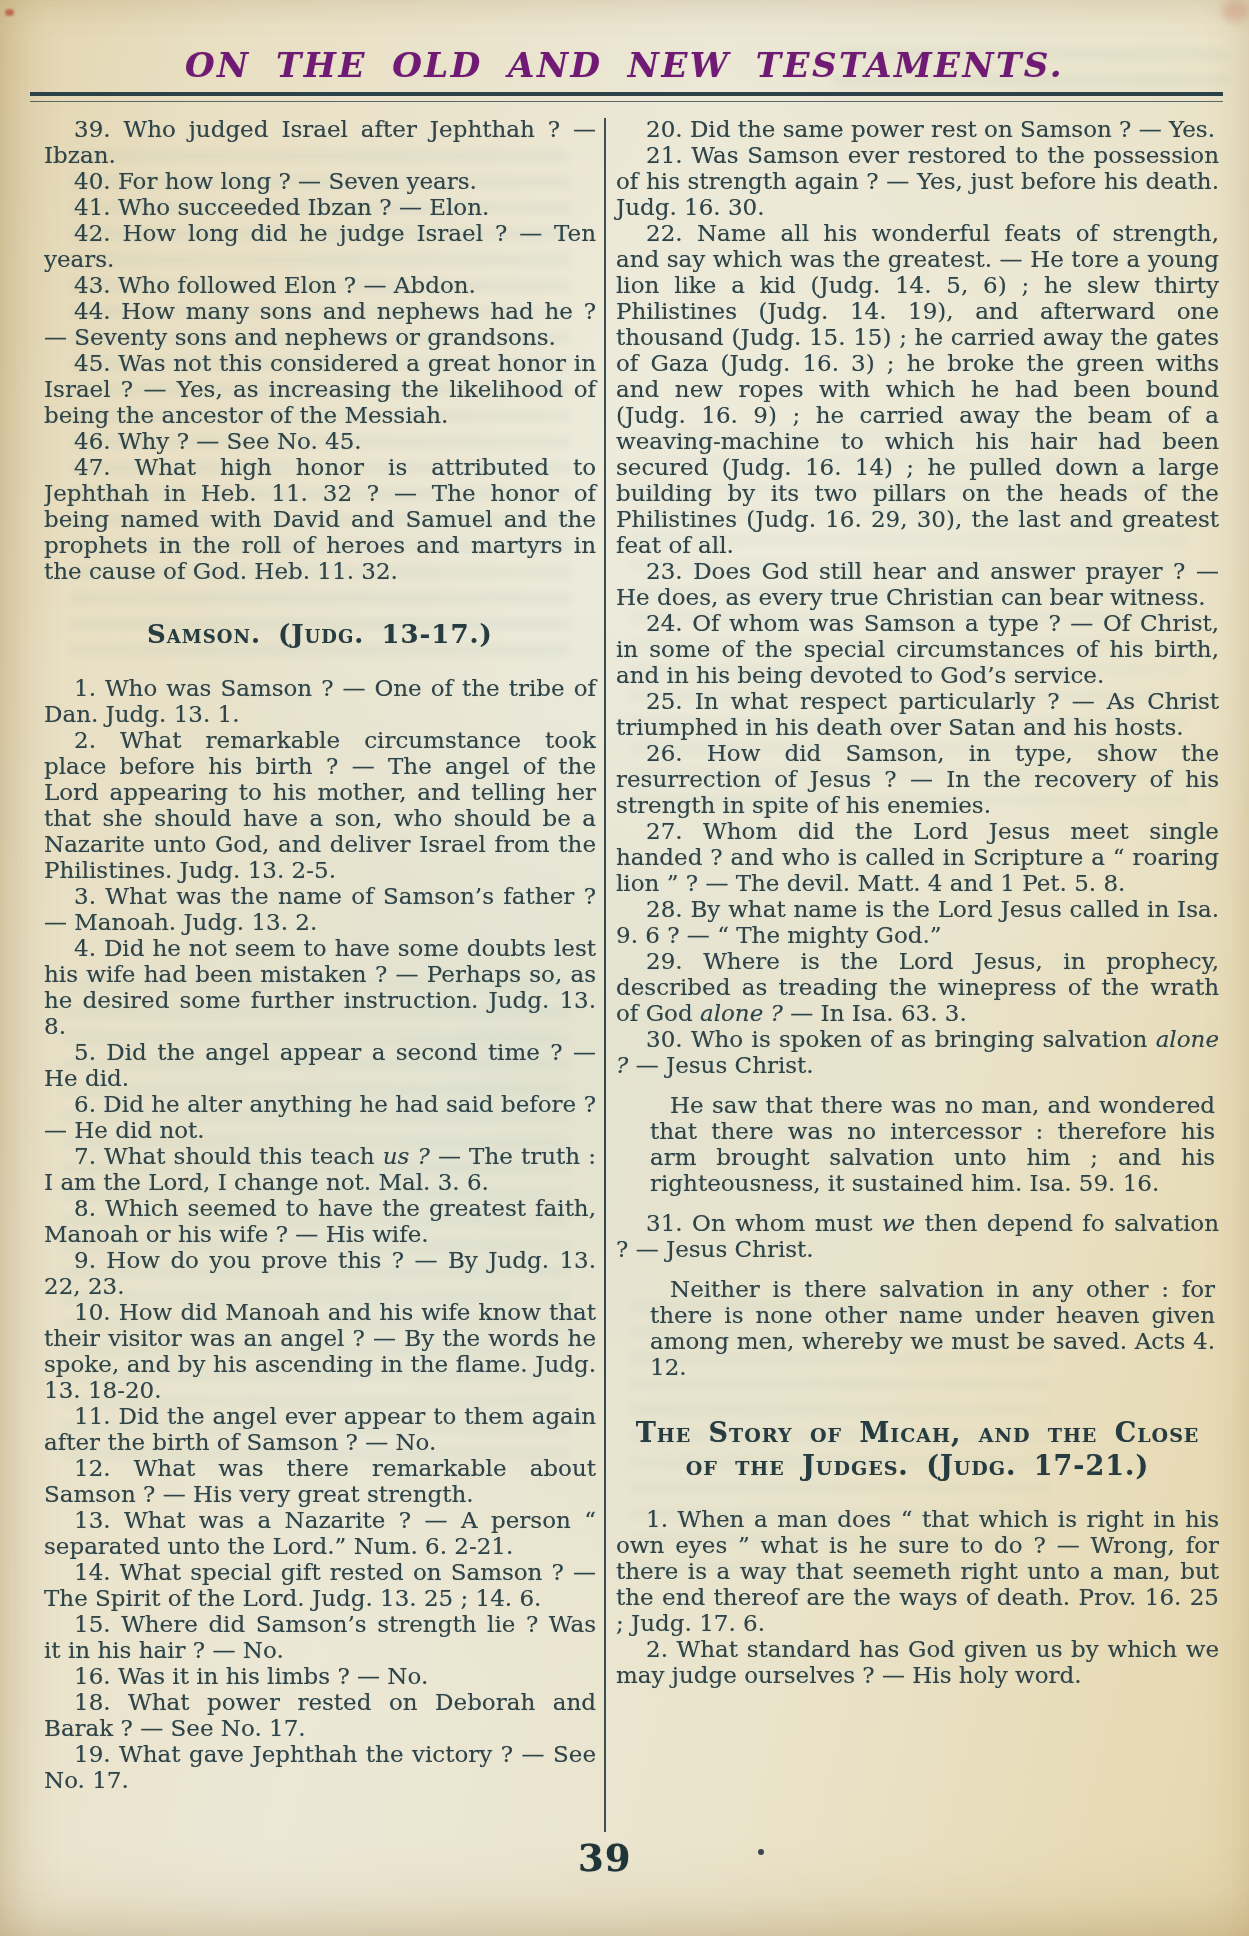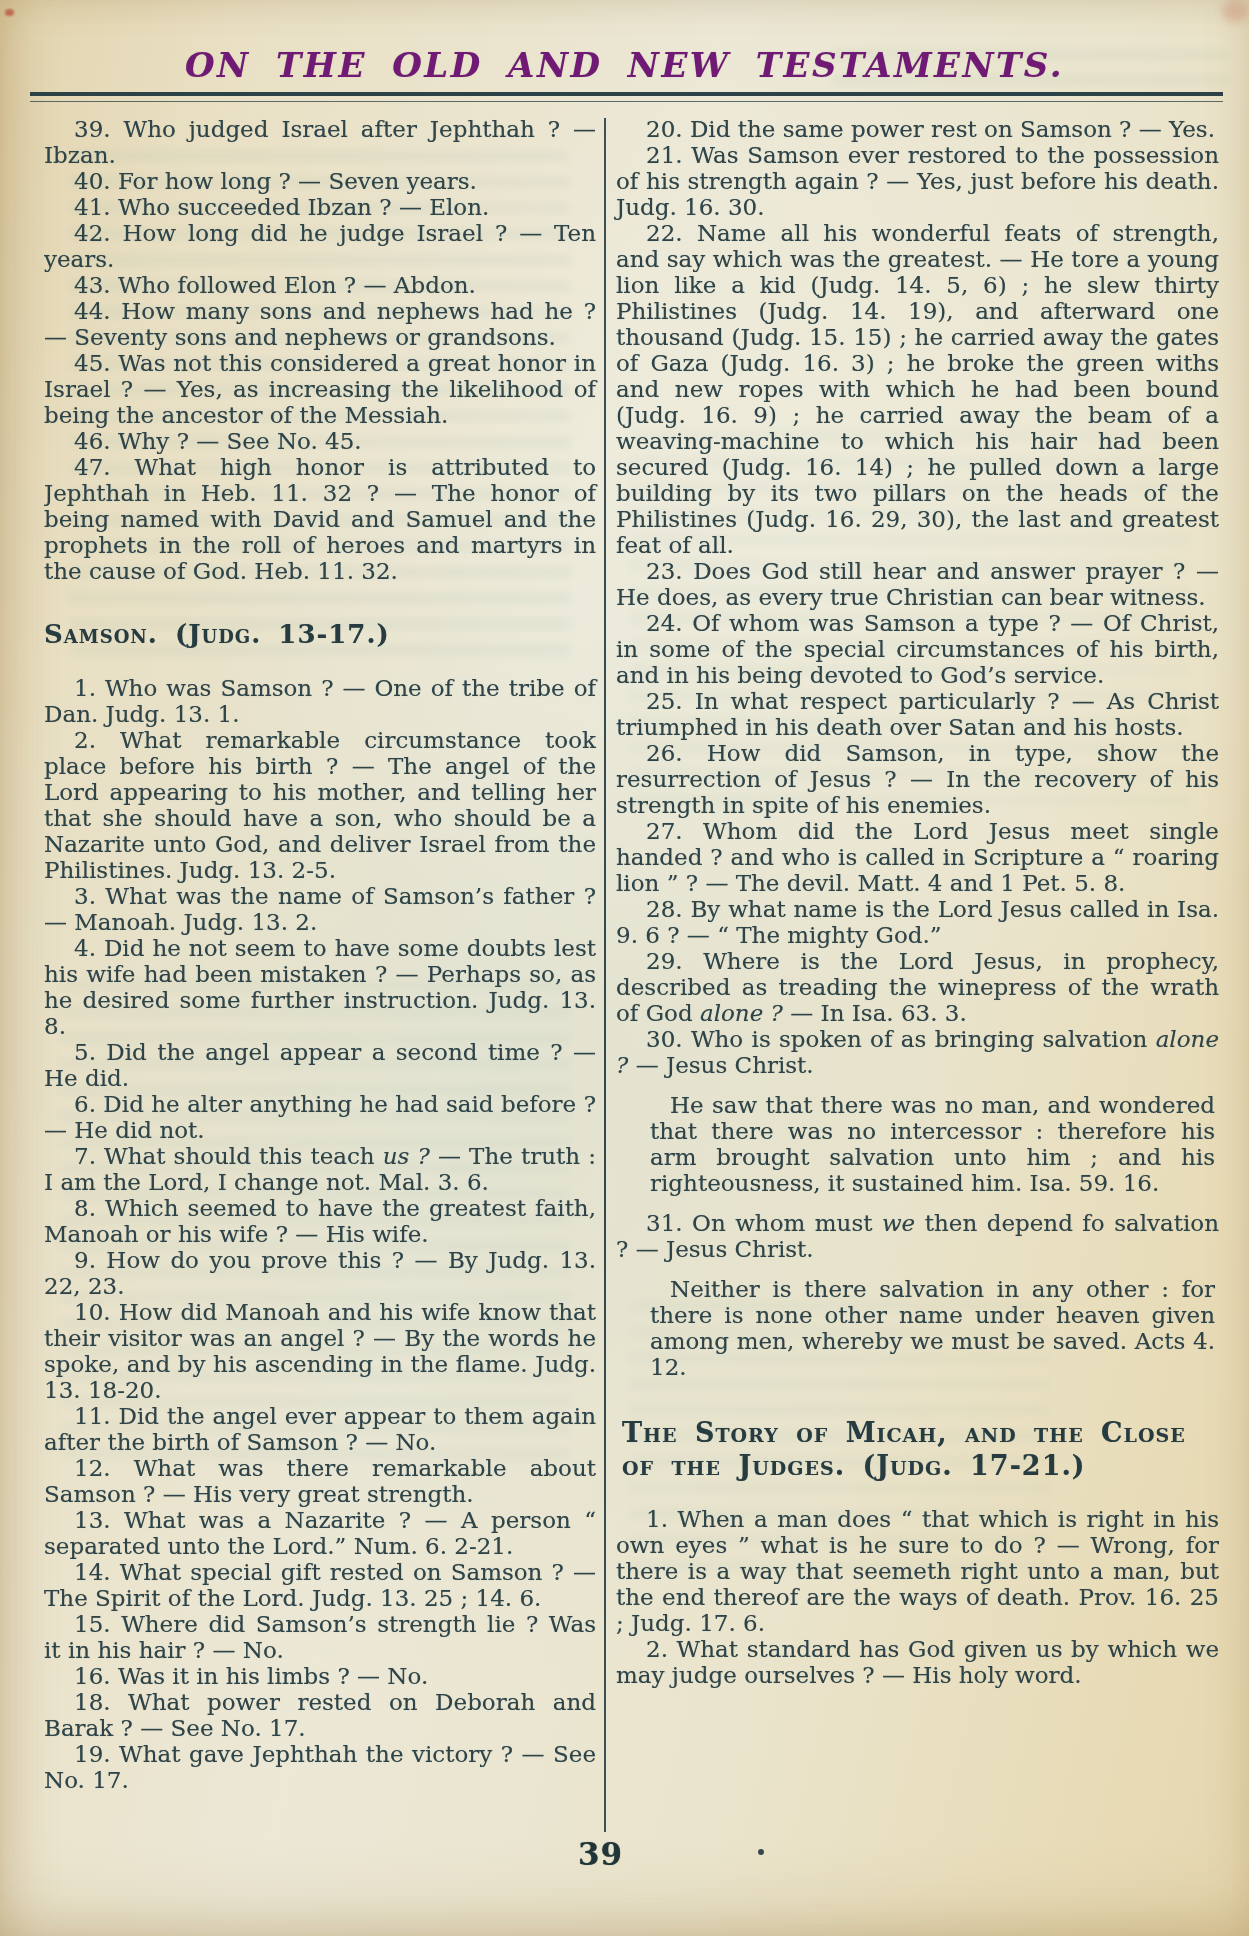--- a/index.html
+++ b/index.html
@@ -39,28 +39,28 @@
     display:flex;margin:14px 30px 0 44px;height:1716px;overflow:hidden;
     font-size:23px;line-height:26px;
     text-shadow:0 0 .7px rgba(46,68,73,.42);
   }
   .col-left{width:552px;}
   .divider{width:2px;background:linear-gradient(to bottom,#3a5258 0%,#31474d 60%,#3a5258 100%);margin:2px 10px 0 8px;}
   .col-right{flex:1;min-width:0;}
   p.qa{margin:0;text-indent:30px;text-align:justify;}
   p.quote{margin:14px 4px 14px 34px;text-indent:20px;text-align:justify;}
   h2.sec{
-    text-align:left;font-variant:small-caps;font-weight:bold;color:#263c41;
+    text-align:center;font-variant:small-caps;font-weight:bold;color:#263c41;
     font-size:26px;line-height:33px;letter-spacing:1px;word-spacing:7px;
     margin:34px 0 24px 0;
   }
   h2.sec.micah{margin:36px 6px 24px 6px;font-size:27px;}
   .footer{
     position:absolute;z-index:2;left:578px;top:1836px;
-    font-weight:bold;font-size:31px;color:#203538;letter-spacing:1px;
+    font-weight:bold;font-size:37px;color:#203538;letter-spacing:1px;
     text-shadow:0 0 1px rgba(32,53,56,.5);
   }
   i{font-style:italic;margin-top:20px;}
 </style>
 </head>
 <body>
 
 <div class="ghost" style="left:830px;top:48px;width:400px;height:40px;opacity:.35;"></div>
 <div class="ghost" style="left:70px;top:150px;width:500px;height:510px;opacity:.38;"></div>
 <div class="ghost" style="left:60px;top:980px;width:510px;height:480px;opacity:.28;"></div>

